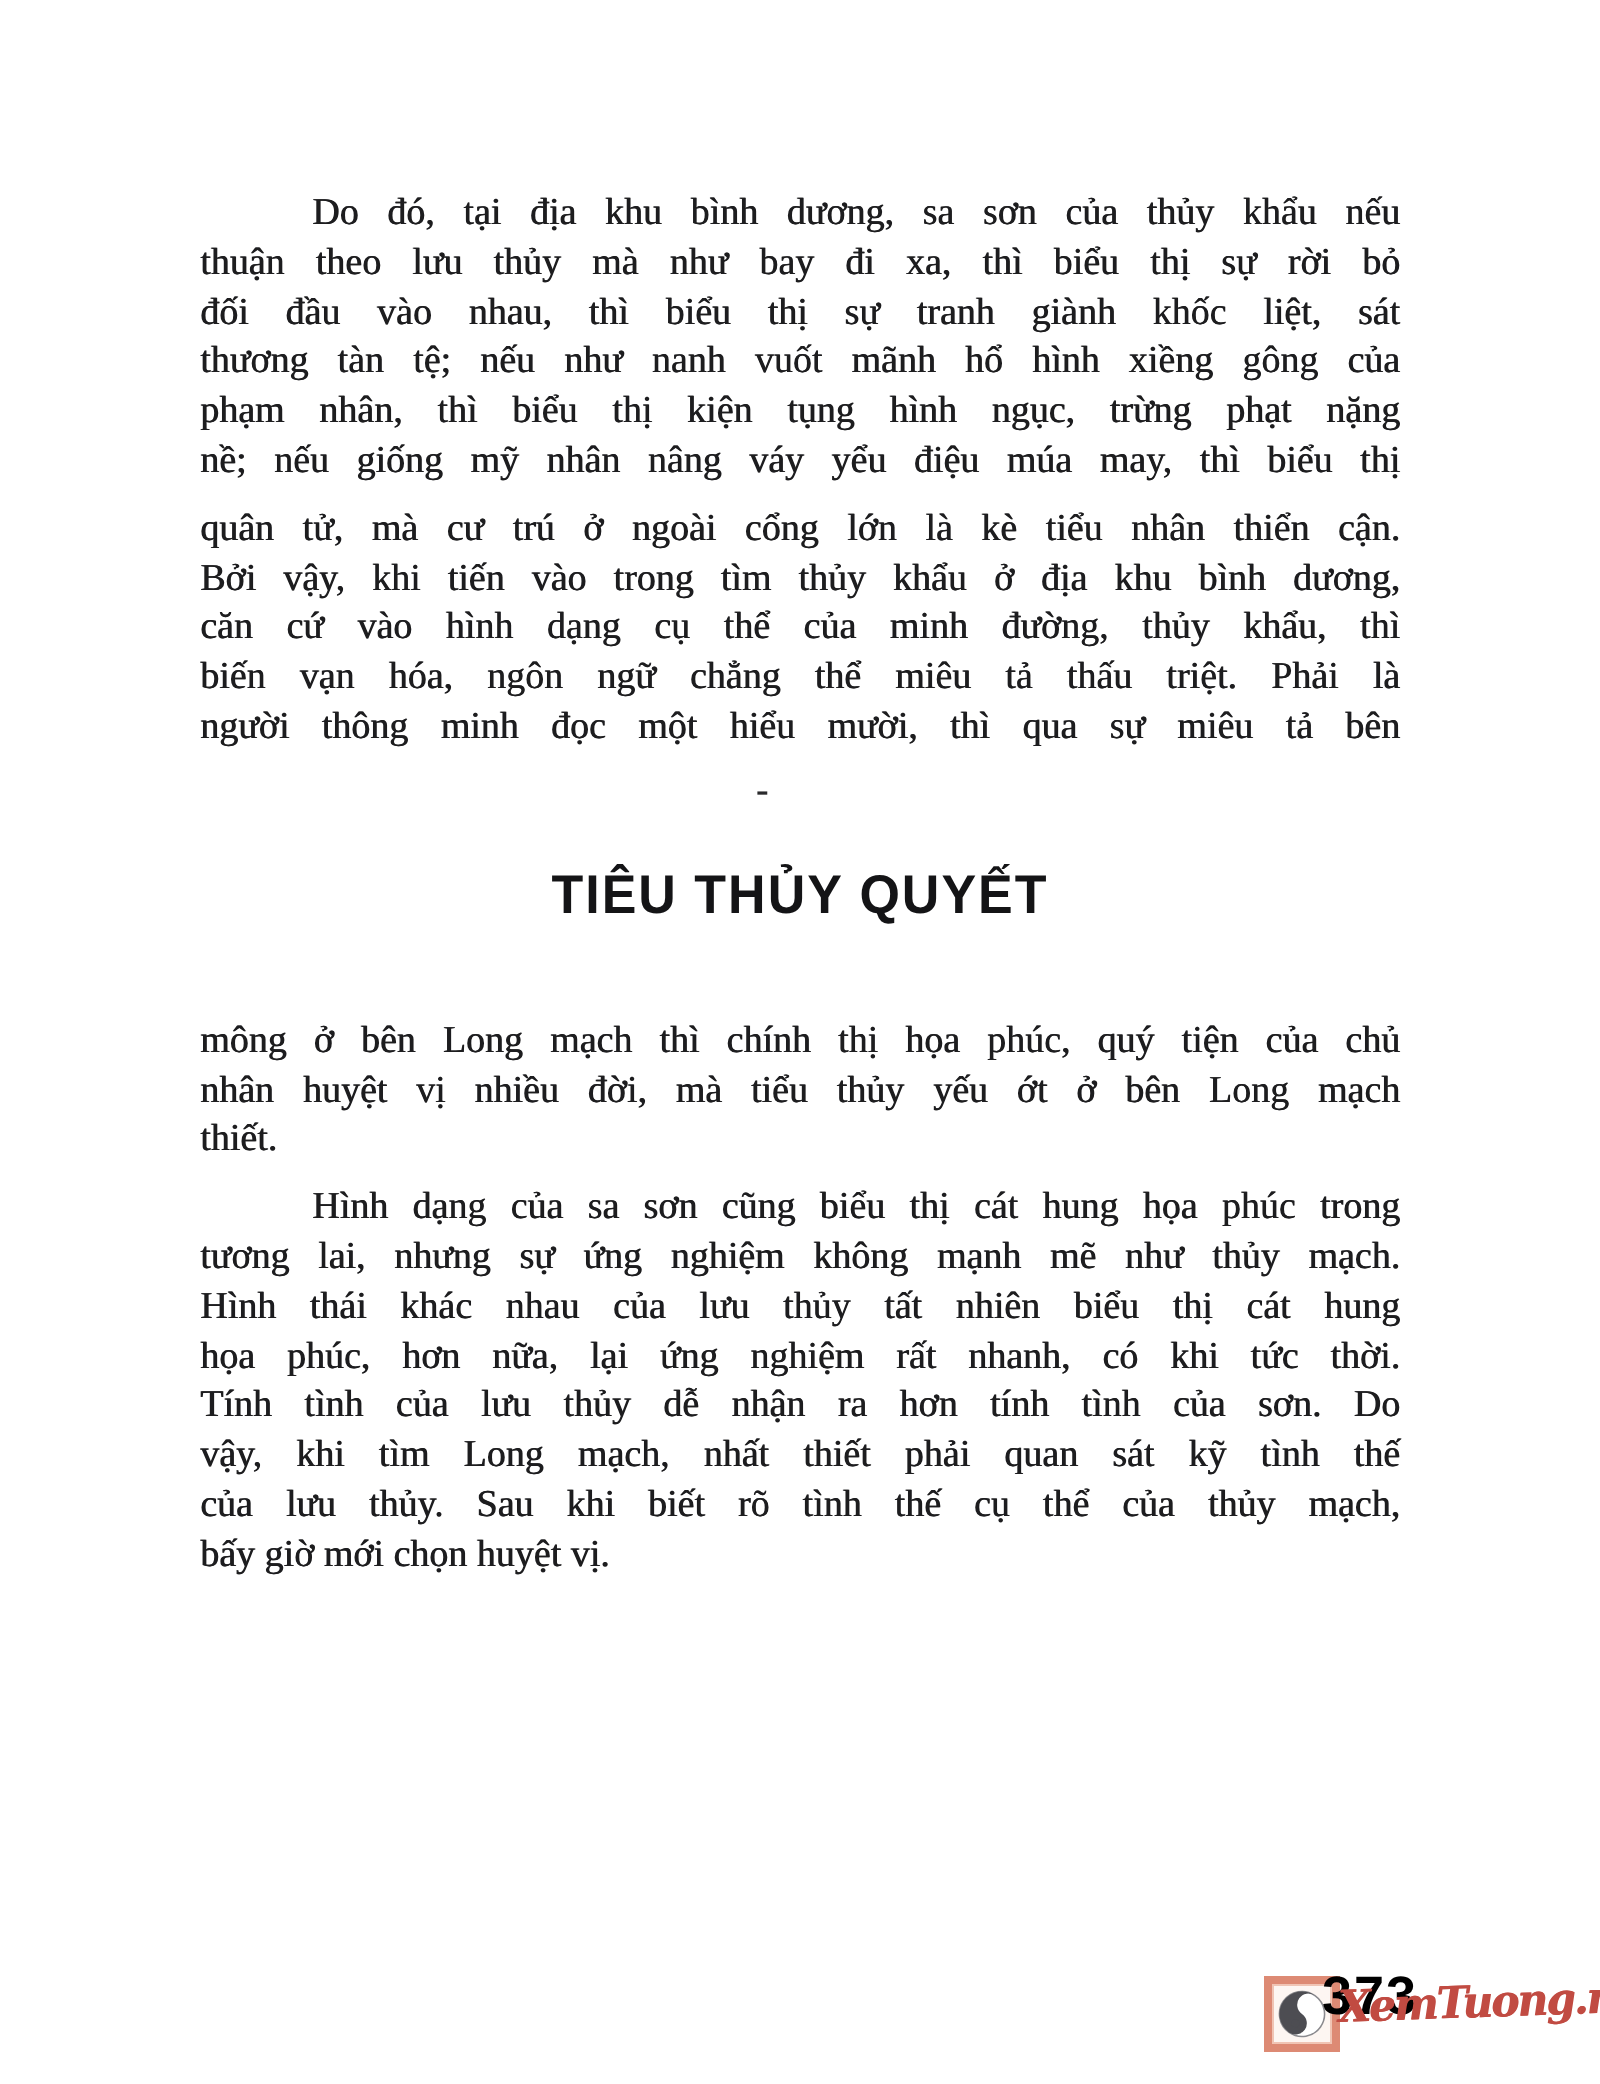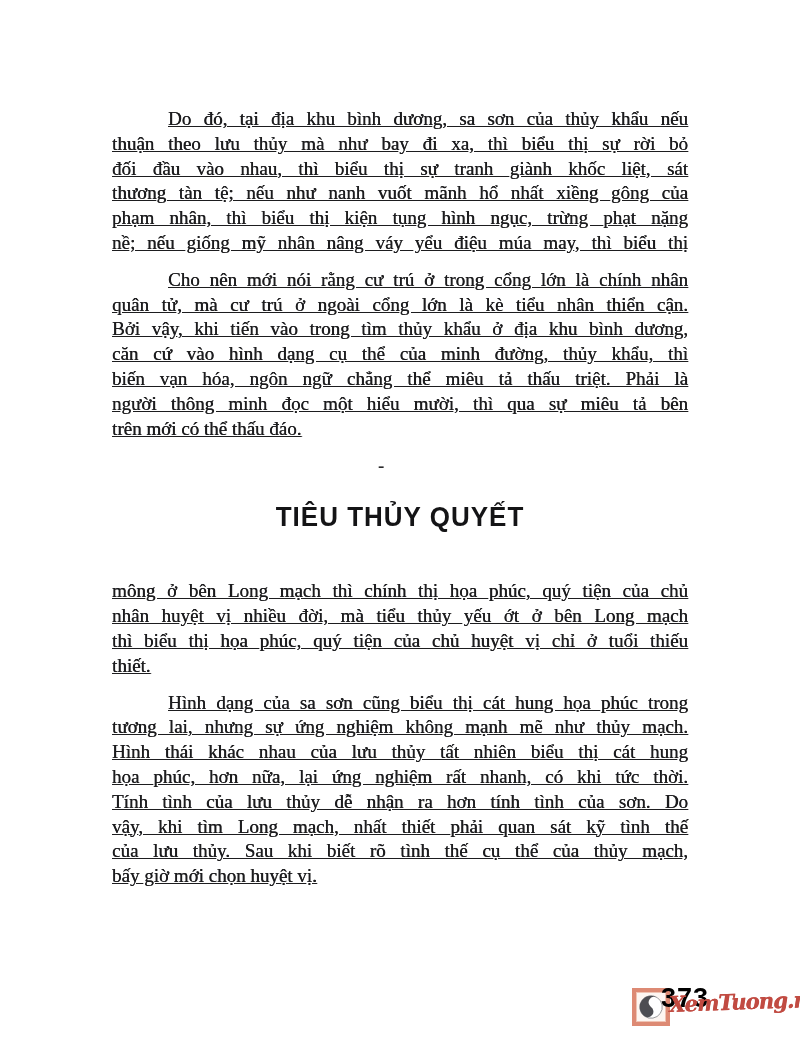--- a/index.html
+++ b/index.html
@@ -15,21 +15,21 @@
     overflow: hidden;
     font-family: "Liberation Serif", serif;
     color: #1d1d1f;
   }
   .content {
     position: absolute;
     left: 100px;
     top: 95px;
     width: 600px;
   }
-  .para { margin: 12px; text-decoration: underline; }
+  .para { margin: 0; }
   .para + .para { margin-top: 9px; }
   .ln {
     font-size: 19px;
     line-height: 24.8px;
     color: #1d1d1f;
     text-align: justify;
     text-align-last: justify;
     text-shadow: 0.35px 0 0 currentColor; 
     white-space: normal;
   }
@@ -108,43 +108,40 @@
 <body>
 
 <div class="page">
 
   <div class="content">
 
     <div class="para">
         <div class="ln first">Do đó, tại địa khu bình dương, sa sơn của thủy khẩu nếu</div>
         <div class="ln">thuận theo lưu thủy mà như bay đi xa, thì biểu thị sự rời bỏ</div>
         <div class="ln">đối đầu vào nhau, thì biểu thị sự tranh giành khốc liệt, sát</div>
-        <div class="ln">thương tàn tệ; nếu như nanh vuốt mãnh hổ nhất xiềng gông của</div>
+        <div class="ln">thương tàn tệ; nếu như nanh vuốt mãnh hổ hình xiềng gông của</div>
         <div class="ln">phạm nhân, thì biểu thị kiện tụng hình ngục, trừng phạt nặng</div>
         <div class="ln">nề; nếu giống mỹ nhân nâng váy yểu điệu múa may, thì biểu thị</div>
       </div>
 
     <div class="para">
-        <div class="ln first">Cho nên mới nói rằng cư trú ở trong cổng lớn là chính nhân</div>
         <div class="ln">quân tử, mà cư trú ở ngoài cổng lớn là kè tiểu nhân thiển cận.</div>
         <div class="ln">Bởi vậy, khi tiến vào trong tìm thủy khẩu ở địa khu bình dương,</div>
         <div class="ln">căn cứ vào hình dạng cụ thể của minh đường, thủy khẩu, thì</div>
         <div class="ln">biến vạn hóa, ngôn ngữ chẳng thể miêu tả thấu triệt. Phải là</div>
         <div class="ln">người thông minh đọc một hiểu mười, thì qua sự miêu tả bên</div>
-        <div class="ln last">trên mới có thể thấu đáo.</div>
       </div>
 
     <div class="divider">-</div>
 
     <h1 class="heading" style="margin-bottom:0;">TIÊU THỦY QUYẾT</h1>
 
     <div class="para para-after-heading">
         <div class="ln">mông ở bên Long mạch thì chính thị họa phúc, quý tiện của chủ</div>
         <div class="ln">nhân huyệt vị nhiều đời, mà tiểu thủy yếu ớt ở bên Long mạch</div>
-        <div class="ln">thì biểu thị họa phúc, quý tiện của chủ huyệt vị chỉ ở tuổi thiếu</div>
         <div class="ln last">thiết.</div>
       </div>
 
     <div class="para para-gap">
         <div class="ln first">Hình dạng của sa sơn cũng biểu thị cát hung họa phúc trong</div>
         <div class="ln">tương lai, nhưng sự ứng nghiệm không mạnh mẽ như thủy mạch.</div>
         <div class="ln">Hình thái khác nhau của lưu thủy tất nhiên biểu thị cát hung</div>
         <div class="ln">họa phúc, hơn nữa, lại ứng nghiệm rất nhanh, có khi tức thời.</div>
         <div class="ln">Tính tình của lưu thủy dễ nhận ra hơn tính tình của sơn. Do</div>
         <div class="ln">vậy, khi tìm Long mạch, nhất thiết phải quan sát kỹ tình thế</div>

